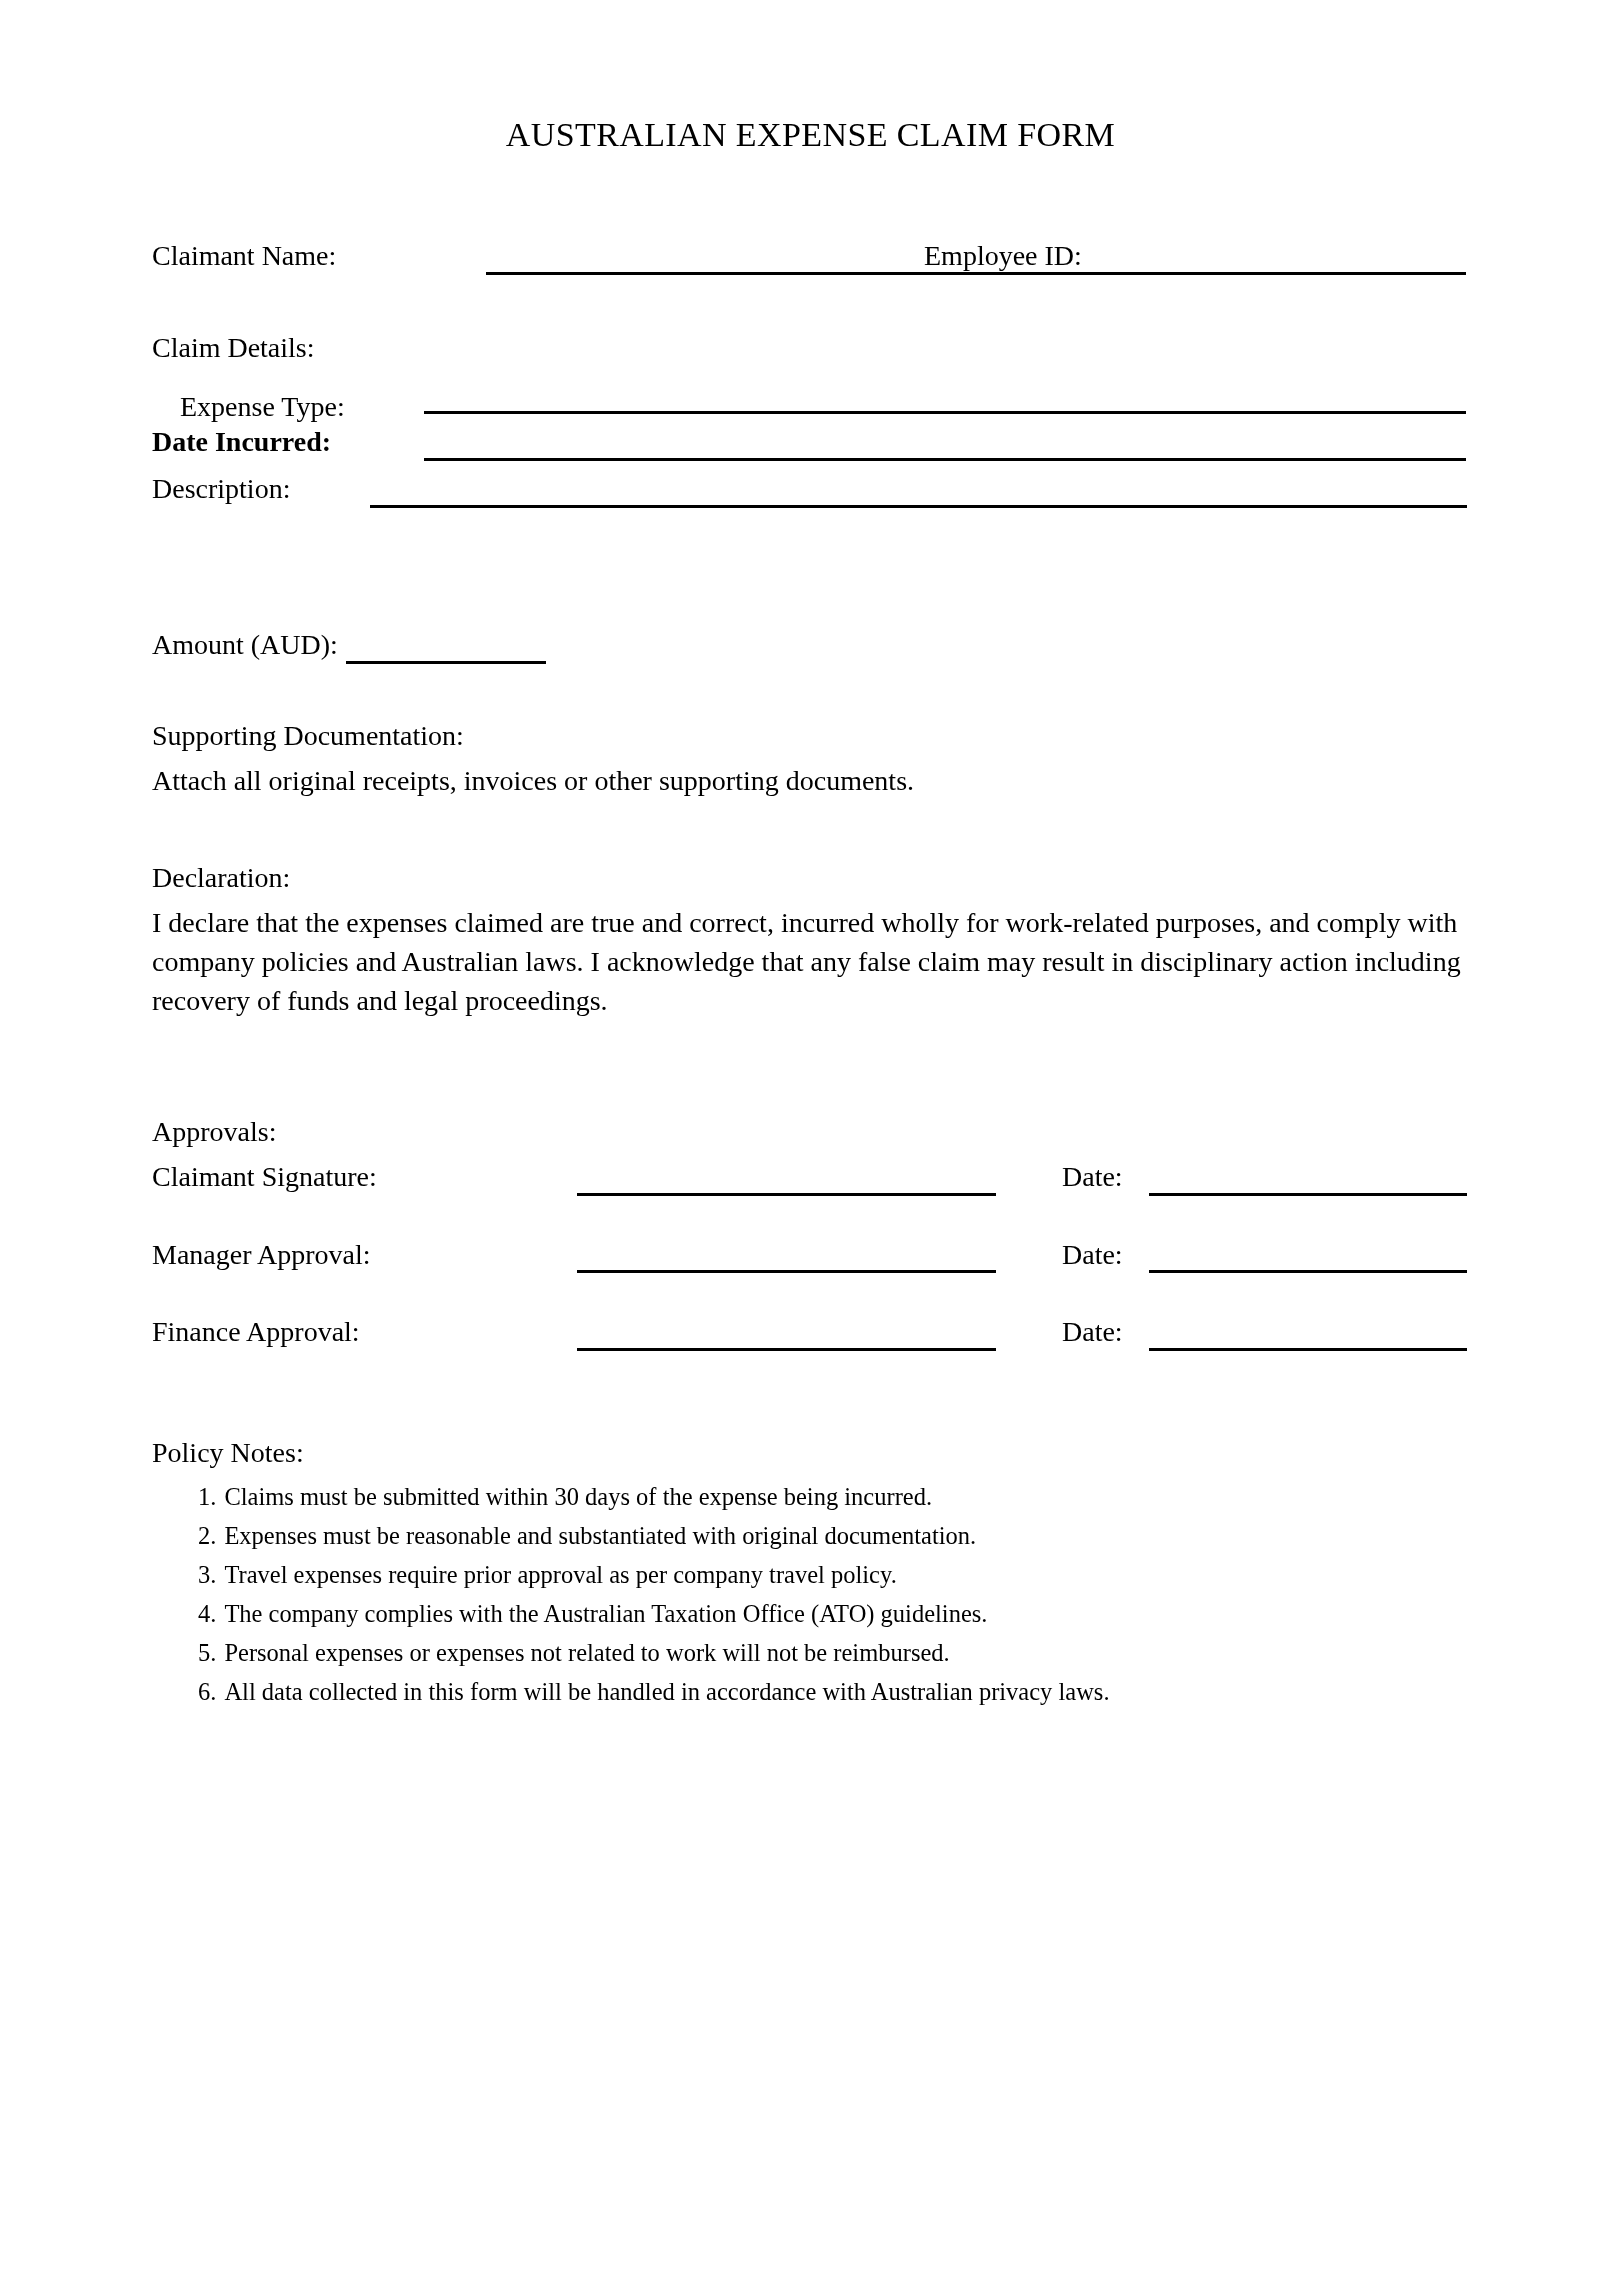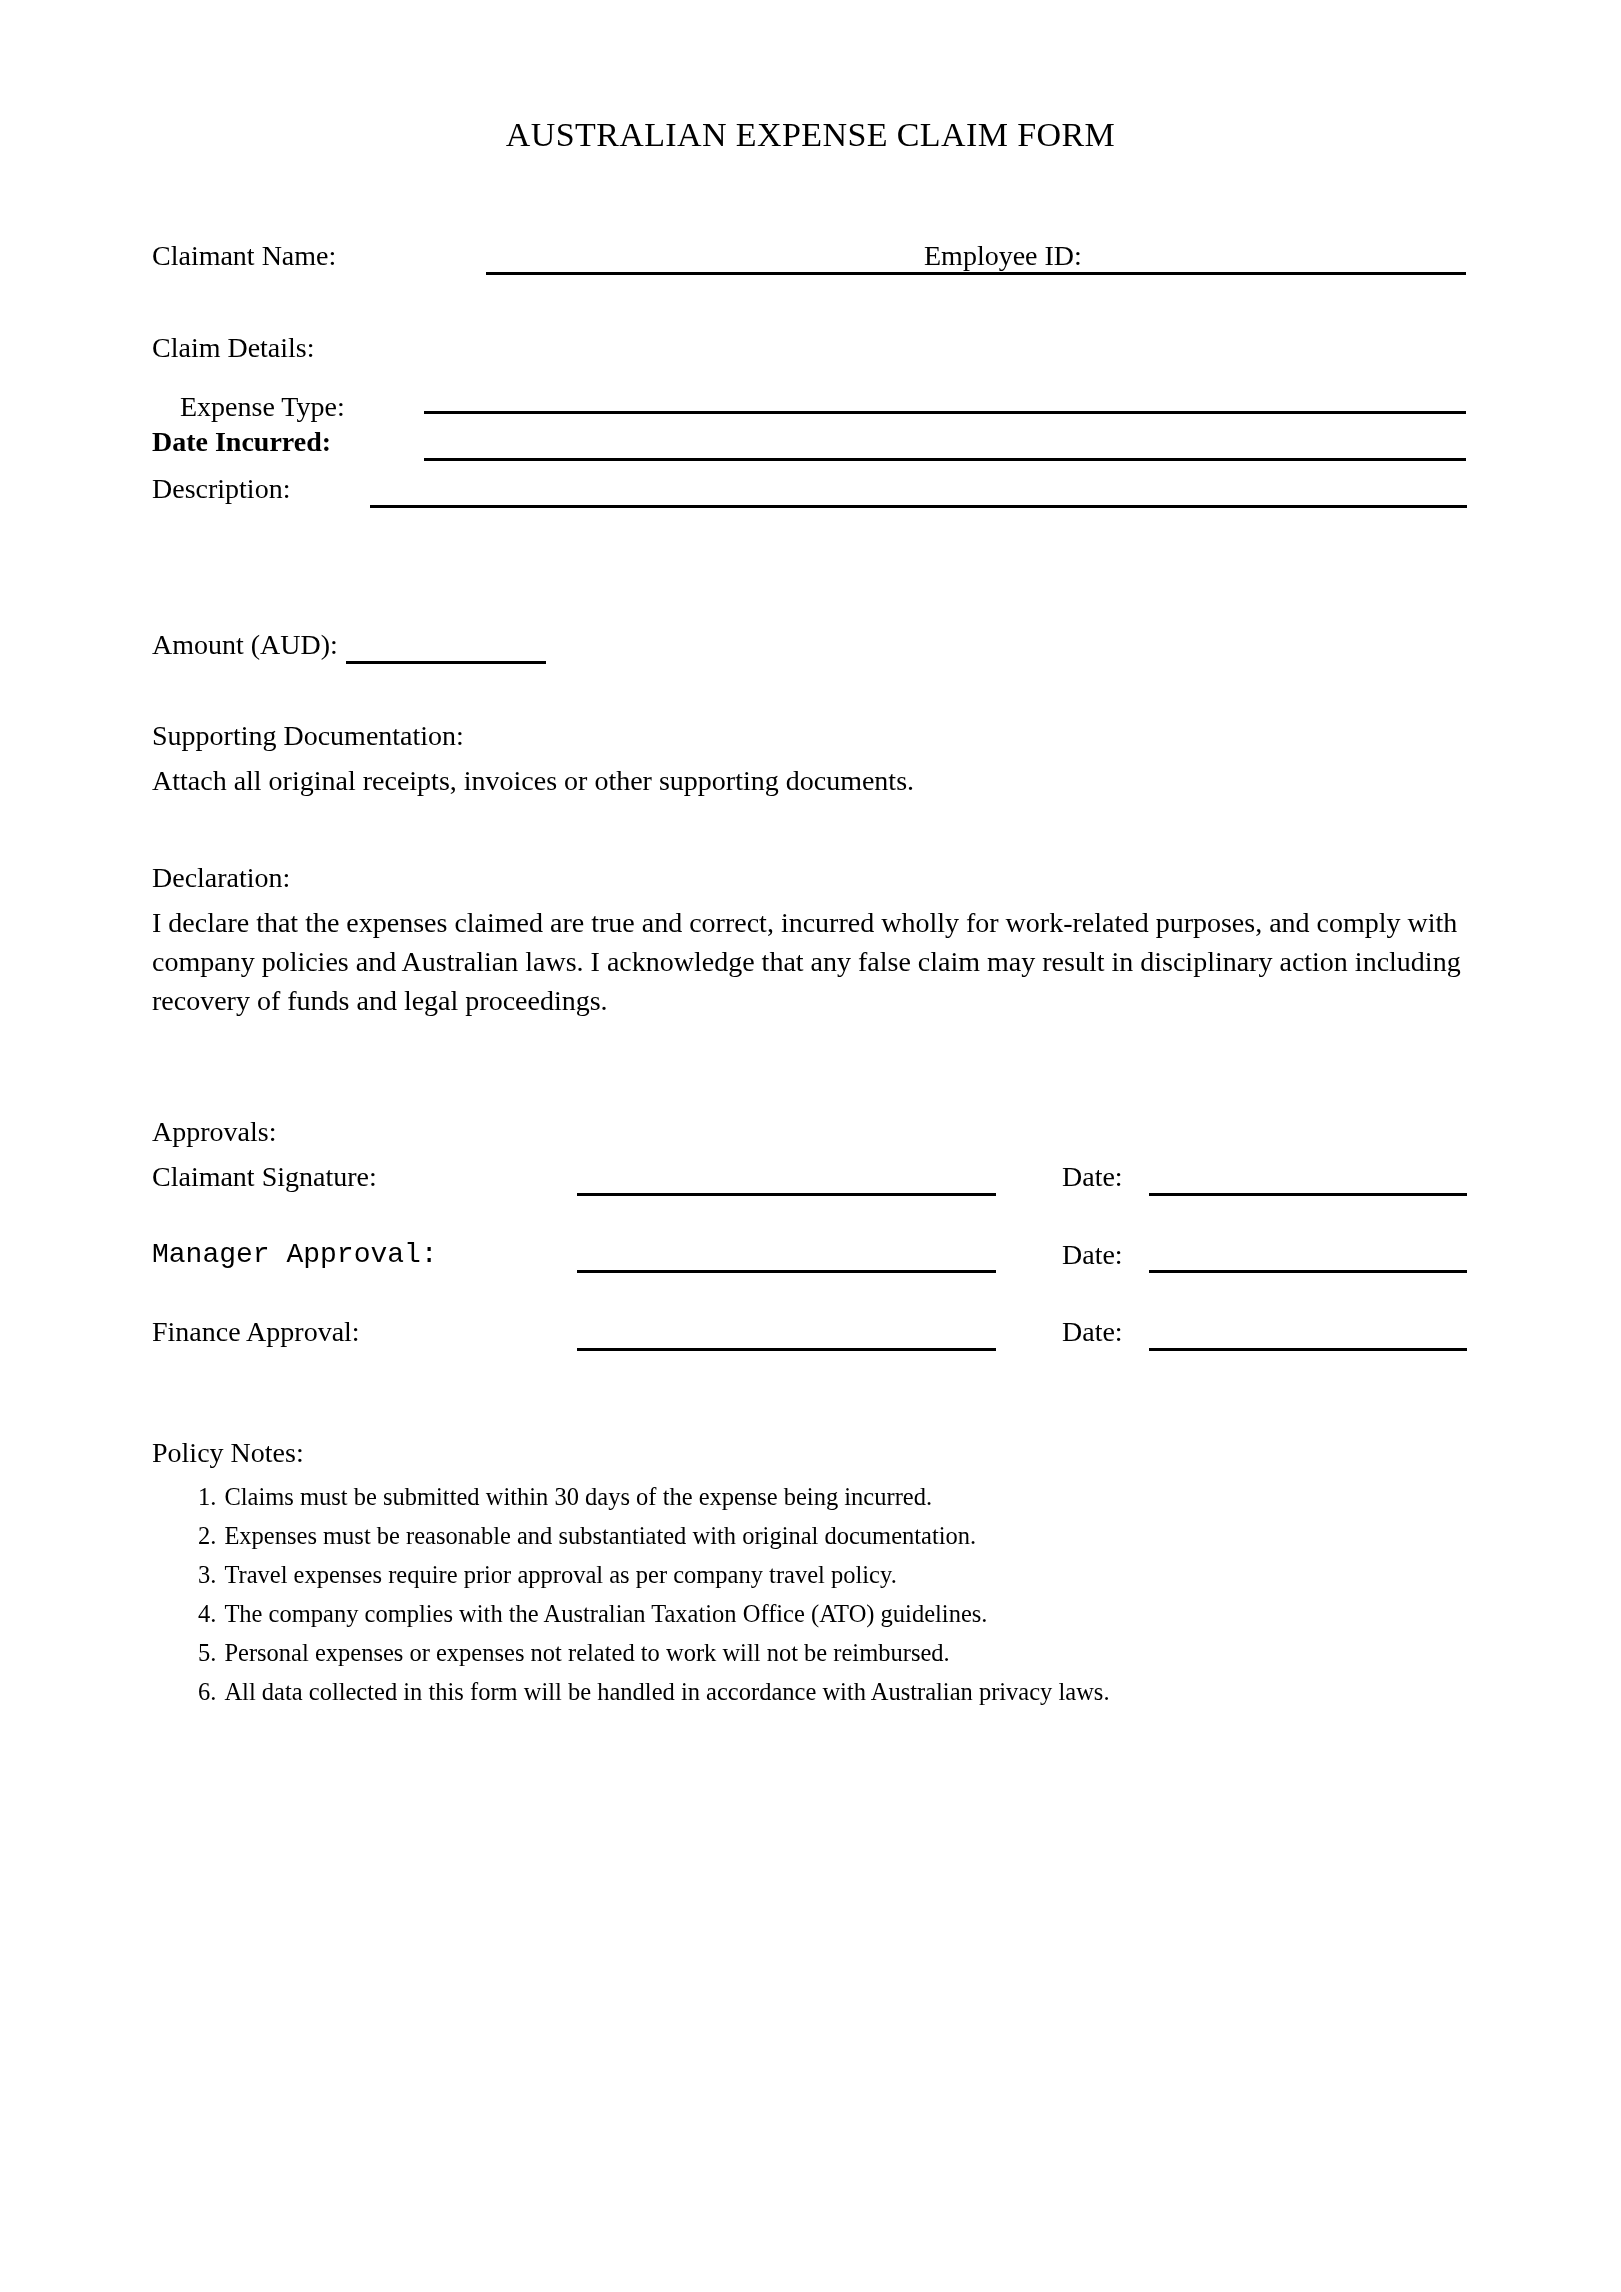--- a/index.html
+++ b/index.html
@@ -116,21 +116,21 @@
   <div class="para" style="left:152px; top:947px;">company policies and Australian laws. I acknowledge that any false claim may result in disciplinary action including</div>
   <div class="para" style="left:152px; top:986px;">recovery of funds and legal proceedings.</div>
 
   <div class="t" style="left:152px; top:1117px;text-align:right;">Approvals:</div>
 
   <div class="t" style="left:152px; top:1162px;">Claimant Signature:</div>
   <div class="rule" style="left:577px; top:1193px; width:419px;"></div>
   <div class="t" style="left:1062px; top:1162px;">Date:</div>
   <div class="rule" style="left:1149px; top:1193px; width:318px;"></div>
 
-  <div class="t" style="left:152px; top:1240px;font-family:Liberation Mono, monospace;">Manager Approval:</div>
+  <div class="t" style="left:152px; top:1240px;">Manager Approval:</div>
   <div class="rule" style="left:577px; top:1270px; width:419px;"></div>
   <div class="t" style="left:1062px; top:1240px;">Date:</div>
   <div class="rule" style="left:1149px; top:1270px; width:318px;"></div>
 
   <div class="t" style="left:152px; top:1317px;">Finance Approval:</div>
   <div class="rule" style="left:577px; top:1348px; width:419px;"></div>
   <div class="t" style="left:1062px; top:1317px;">Date:</div>
   <div class="rule" style="left:1149px; top:1348px; width:318px;"></div>
 
   <div class="t" style="left:152px; top:1438px;">Policy Notes:</div>

